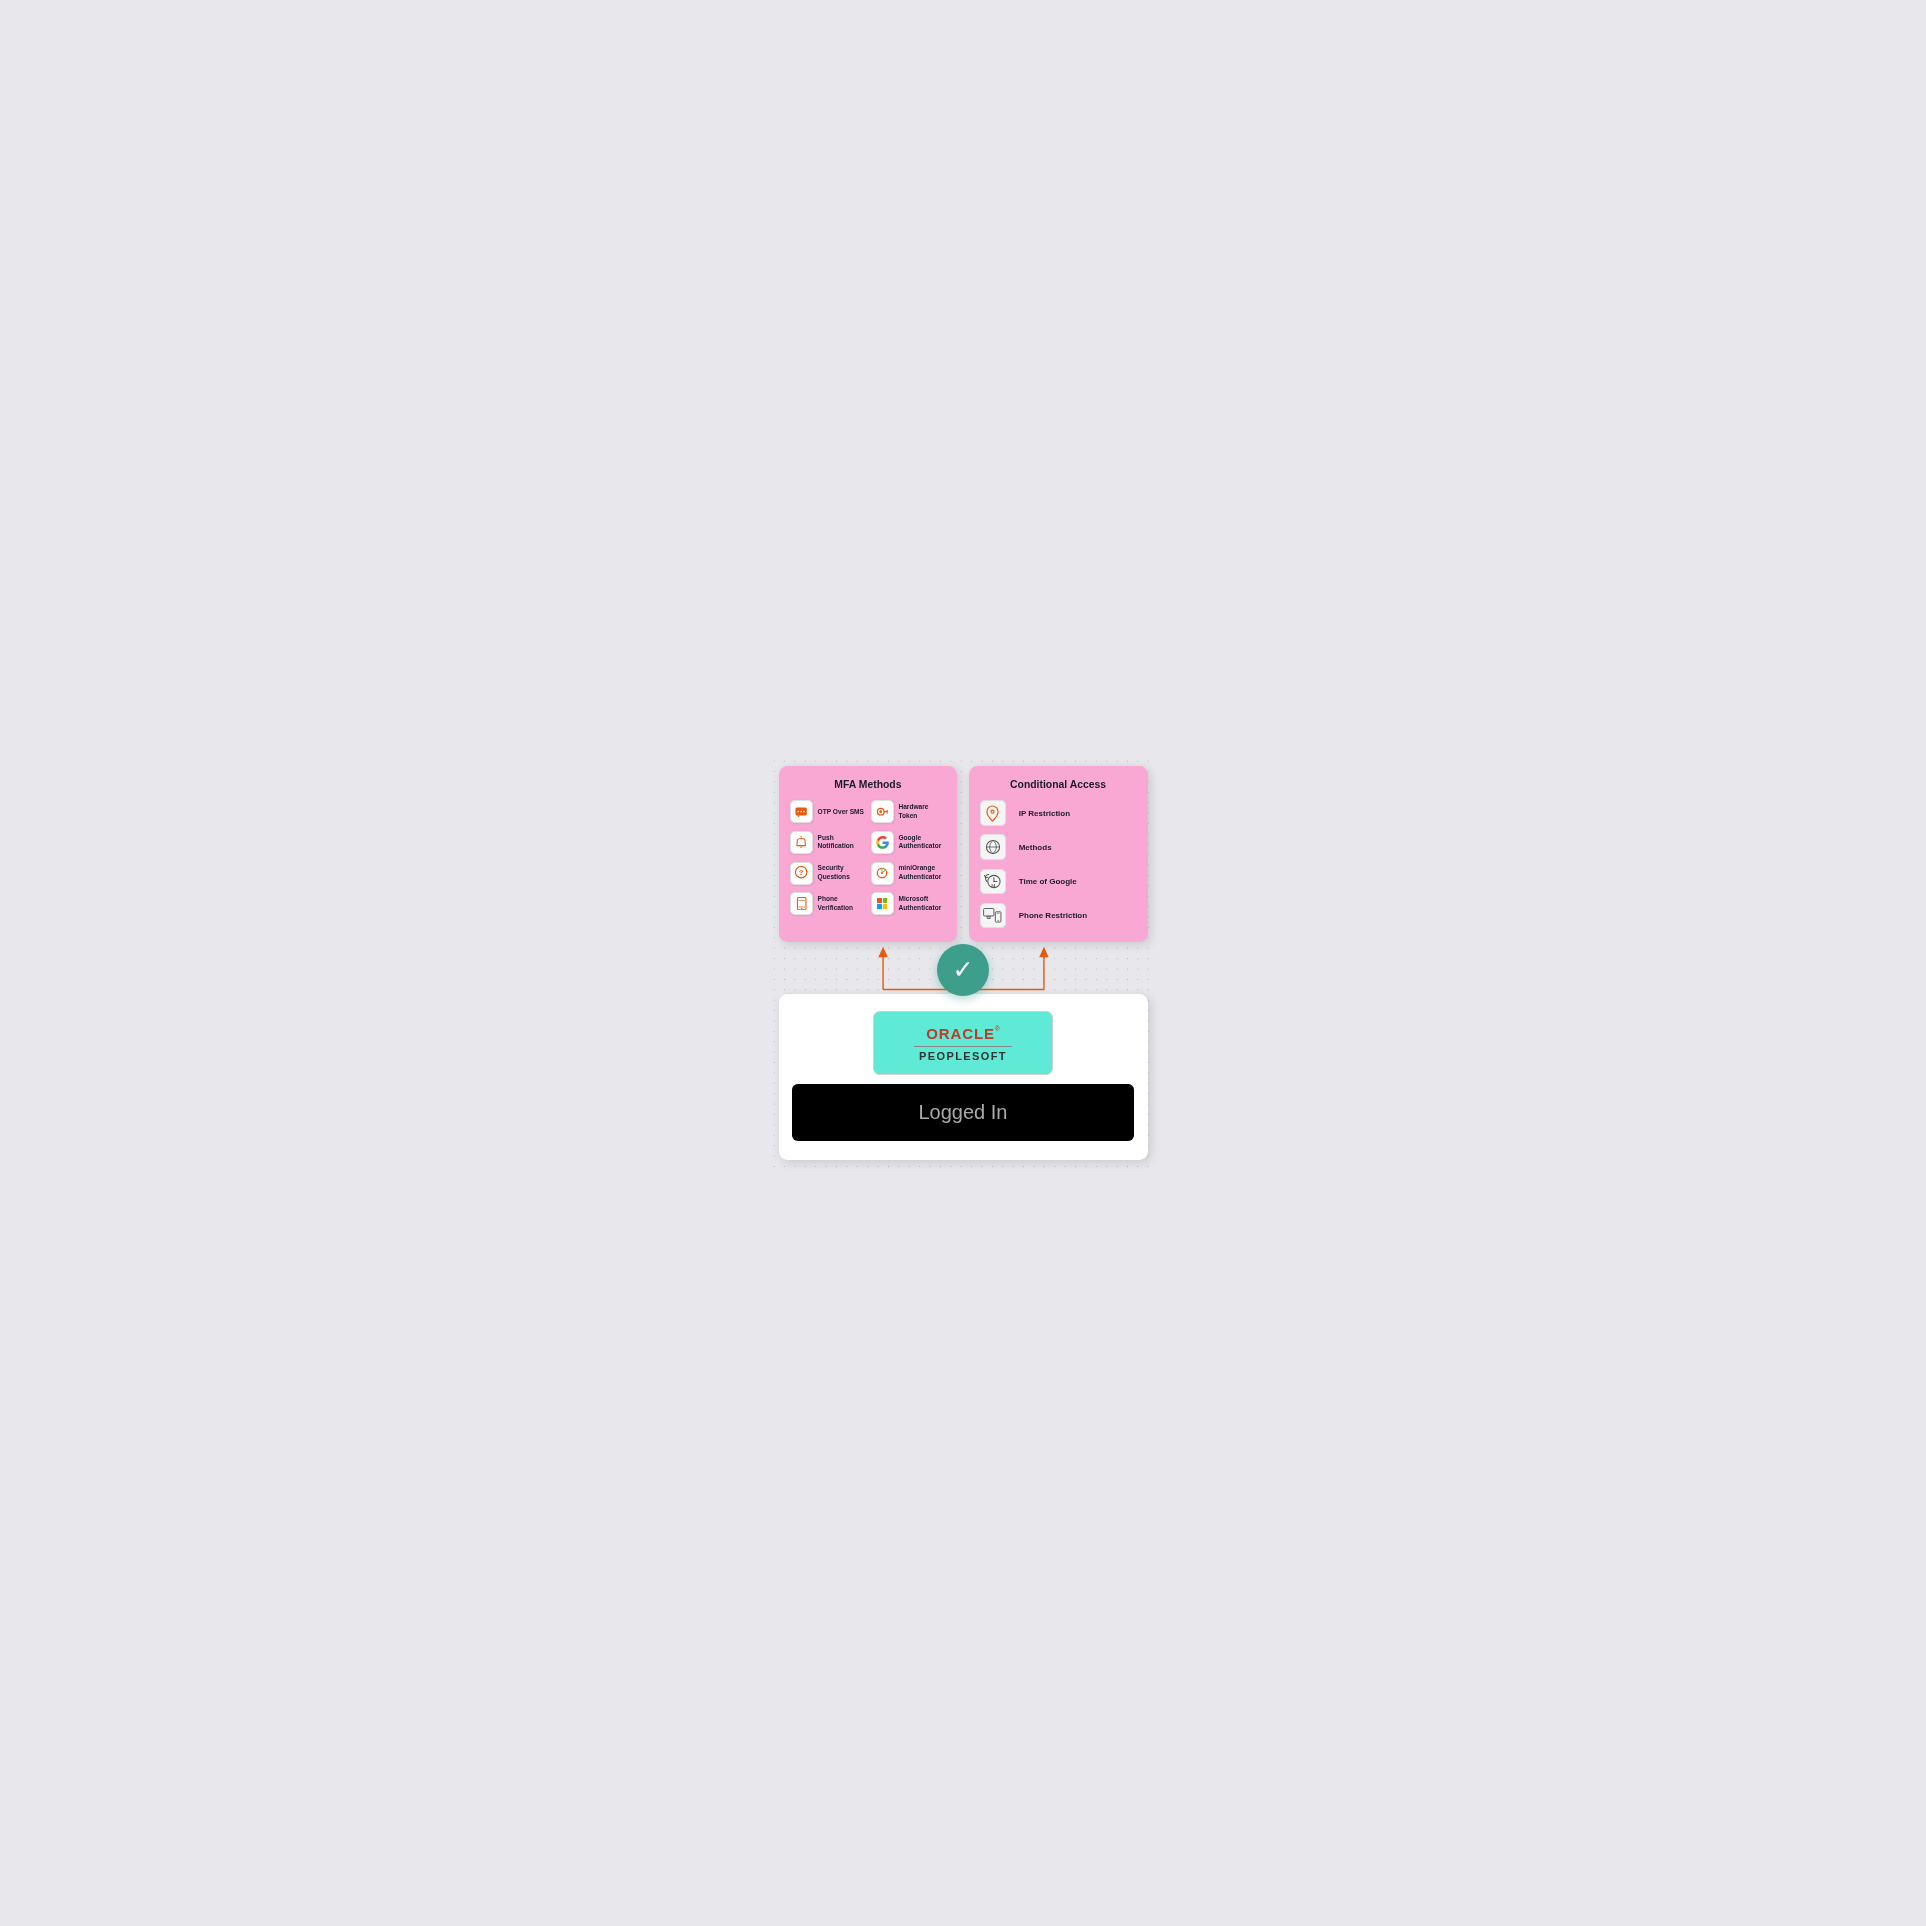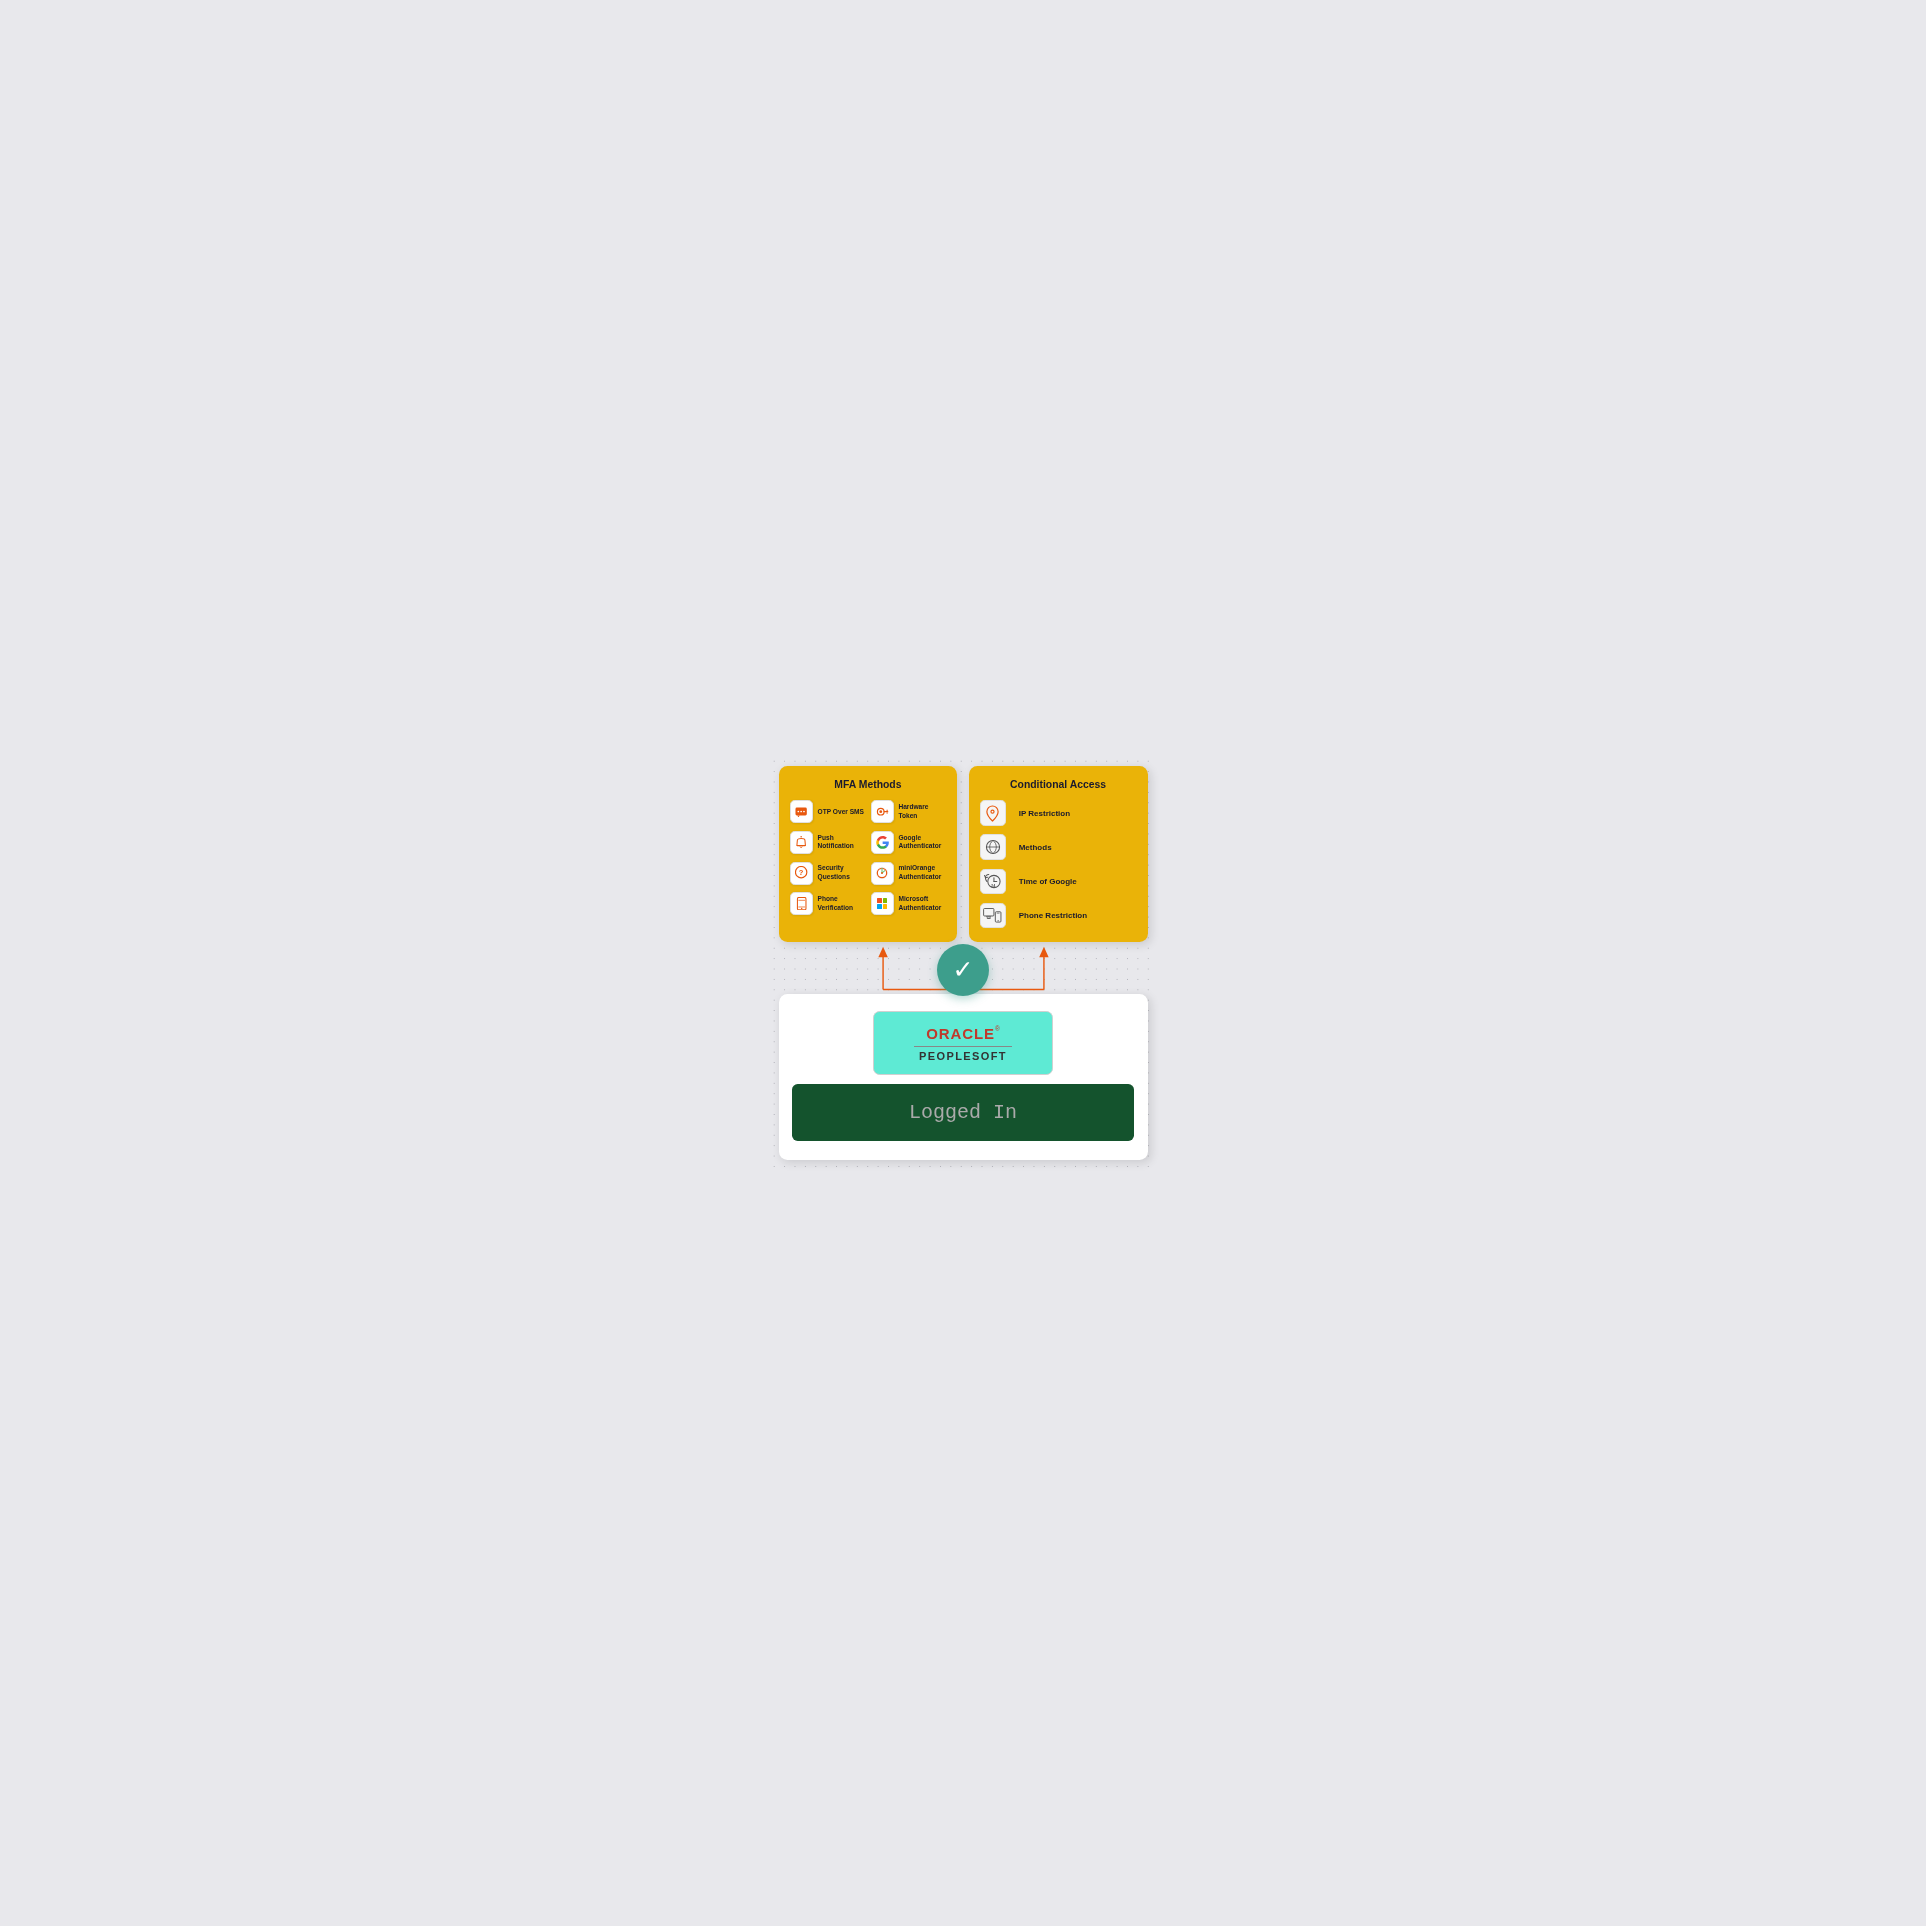--- a/index.html
+++ b/index.html
@@ -32,21 +32,21 @@
 
     .top-section {
       display: flex;
       gap: 11.4px;
       position: relative;
       z-index: 1;
       margin-bottom: 0;
     }
 
     .panel {
-      background: #eab308;
+      background: #f9a8d4;
       border-radius: 8.5px;
       padding: 13.3px 11.4px;
       box-shadow: 2.8px 2.8px 9.5px rgba(0,0,0,0.12);
       flex: 1;
     }
 
     .panel-title {
       text-align: center;
       font-size: 10.4px;
       font-weight: 700;
@@ -208,29 +208,28 @@
     }
 
     .peoplesoft-text {
       font-size: 11px;
       font-weight: 700;
       color: #333;
       letter-spacing: 1.4px;
     }
 
     .logged-in-box {
-      background: #14532d;
+      background: #000000;
       border-radius: 5.7px;
       padding: 17px 38px;
       margin-top: 9.5px;
       width: 100%;
       display: flex;
       align-items: center;
       justify-content: center;
-      font-family: Liberation Mono, monospace;
     }
 
     .logged-in-text {
       font-size: 20px;
       color: #aaa;
       font-weight: 400;
     }
 
     
     .ms-grid {

